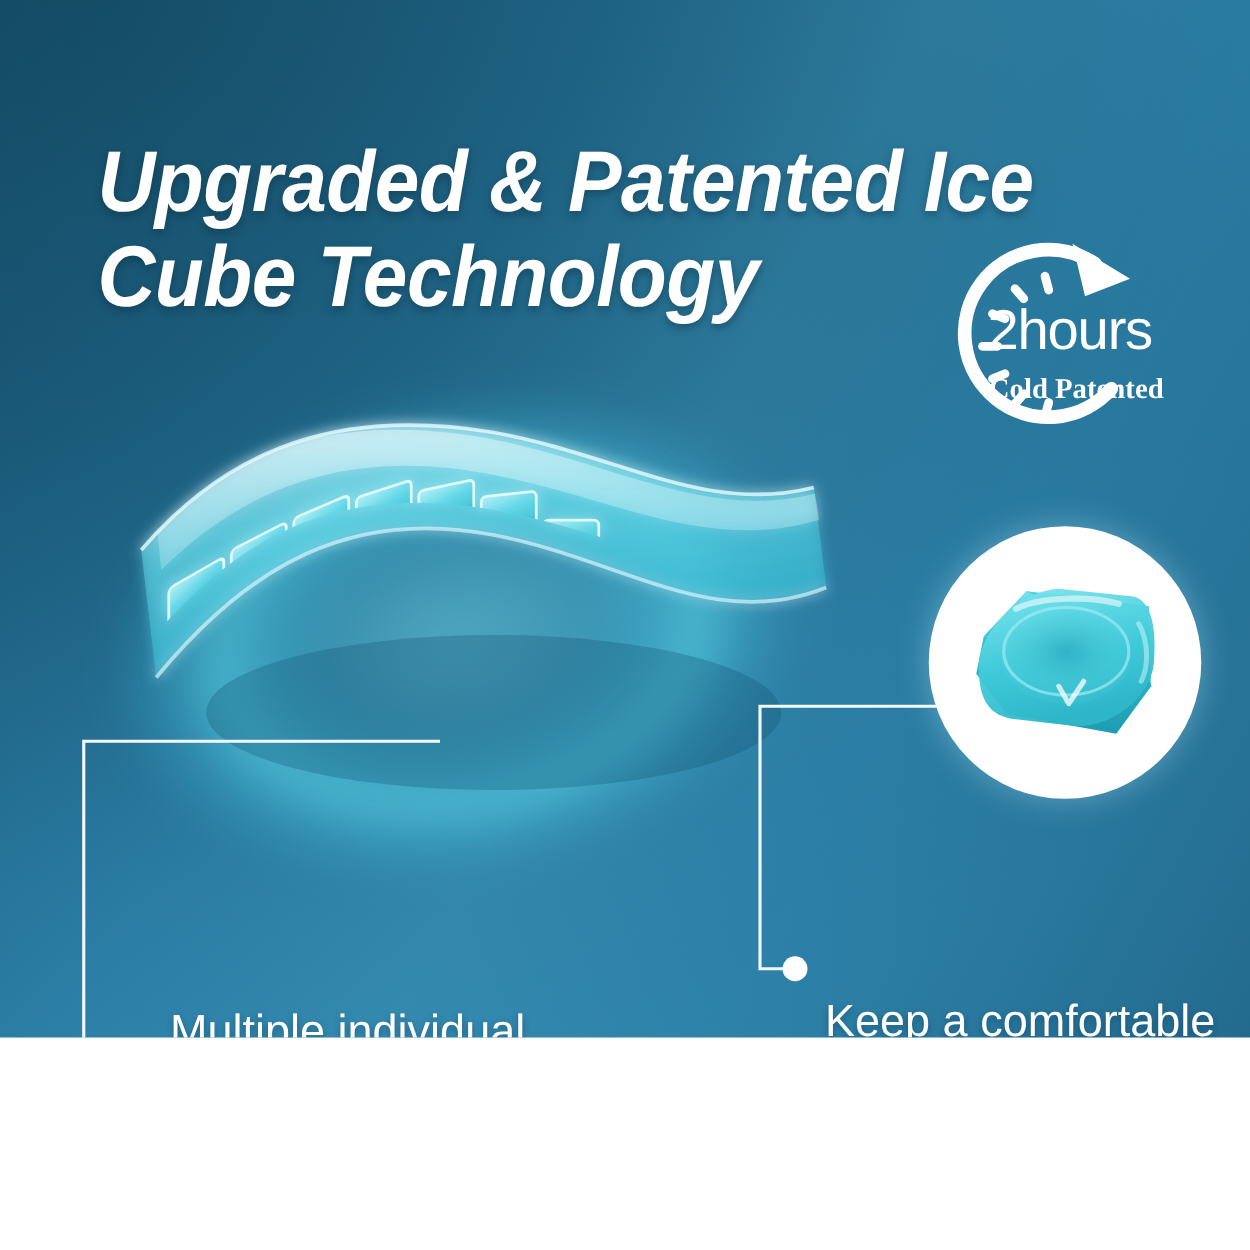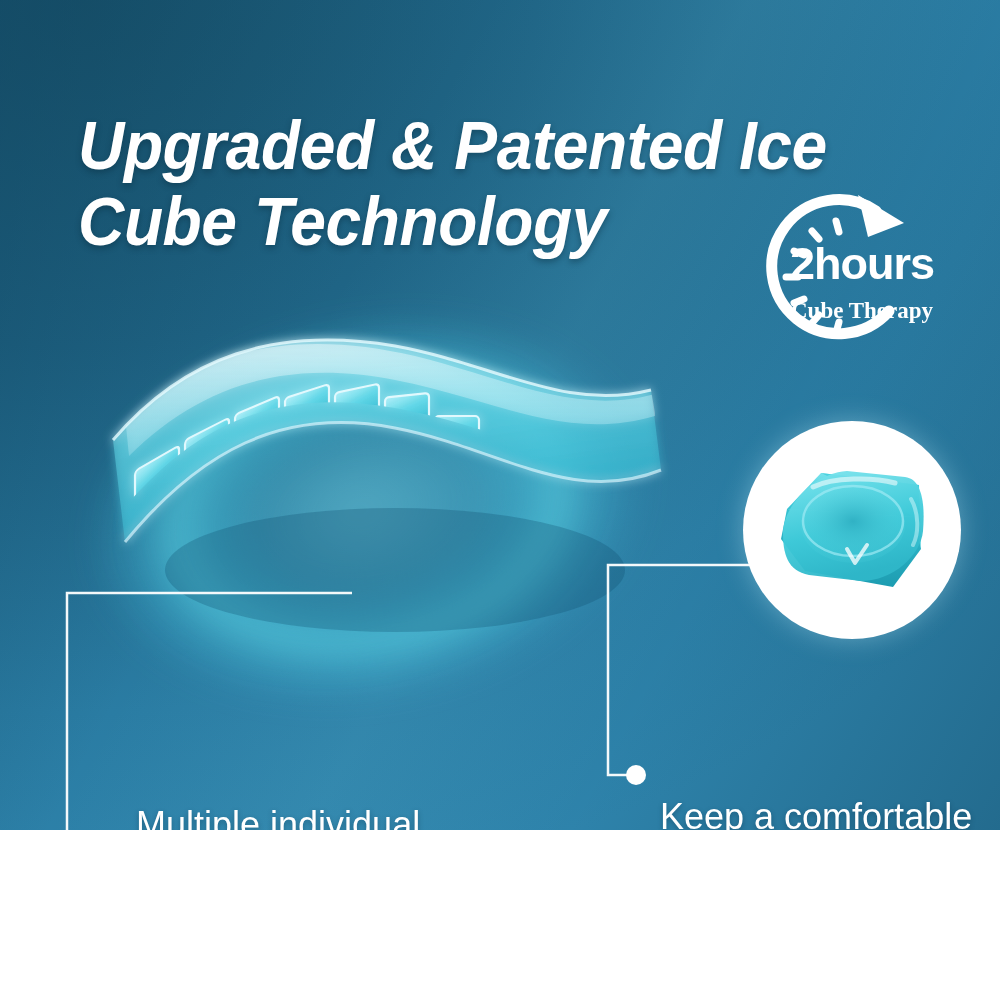--- a/index.html
+++ b/index.html
@@ -30,21 +30,21 @@
     transform:scaleX(.93);transform-origin:left top;
     text-shadow:0 3px 7px rgba(6,40,58,.42);
   }
   .title span{display:block;white-space:nowrap;}
 
   
   .badge{position:absolute;left:726px;top:193px;width:235px;height:165px;}
   .badge svg{position:absolute;left:0;top:0;overflow:visible;}
   .badge .hours{
     position:absolute;left:64px;top:48px;width:170px;
-    color:#fff;font-size:45px;font-weight:bold;line-height:46px;
+    color:#fff;font-size:45px;font-weight:normal;line-height:46px;
     letter-spacing:-1px;white-space:nowrap;
   }
   .badge .therapy{
     position:absolute;left:65px;top:106px;width:175px;
     color:#fff;font-family:"Liberation Serif",serif;
     font-size:23px;font-weight:bold;line-height:24px;white-space:nowrap;
   }
 
   
   .halo{
@@ -117,21 +117,21 @@
         <line x1="86" y1="38" x2="93" y2="46"></line>
         <line x1="68" y1="58" x2="78" y2="62"></line>
         <line x1="60" y1="84" x2="72" y2="84"></line>
         <line x1="68" y1="110" x2="78" y2="106"></line>
         <line x1="86" y1="130" x2="93" y2="122"></line>
         <line x1="110" y1="140" x2="113" y2="129"></line>
         <line x1="110" y1="28" x2="113" y2="39"></line>
       </g>
     </svg>
     <div class="hours">2hours</div>
-    <div class="therapy">Cube Therapy</div>
+    <div class="therapy">Cold Patented</div>
   </div>
 
   <div class="product">
     <svg width="580" height="360" viewBox="0 0 580 360">
       <defs>
         <linearGradient id="cubeFill" x1="0" y1="0" x2="0.4" y2="1">
           <stop offset="0%" stop-color="#b9f2fa" stop-opacity=".95"></stop>
           <stop offset="45%" stop-color="#63d8e8" stop-opacity=".92"></stop>
           <stop offset="100%" stop-color="#2fb6cf" stop-opacity=".95"></stop>
         </linearGradient>

